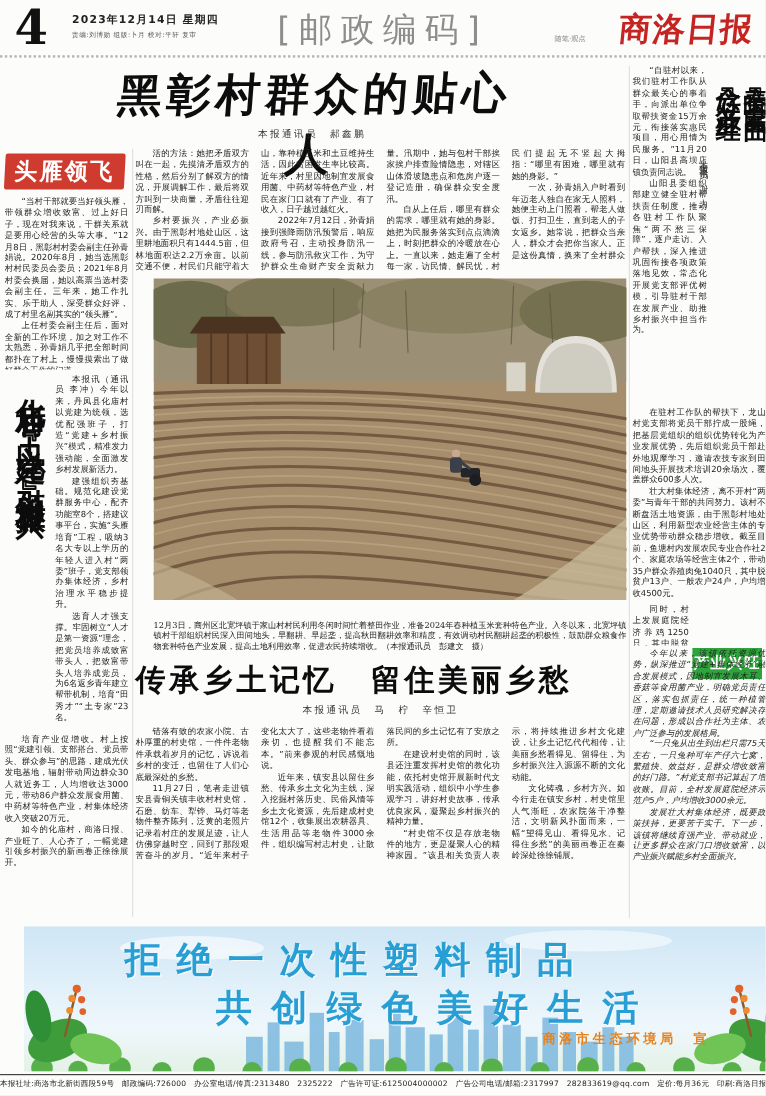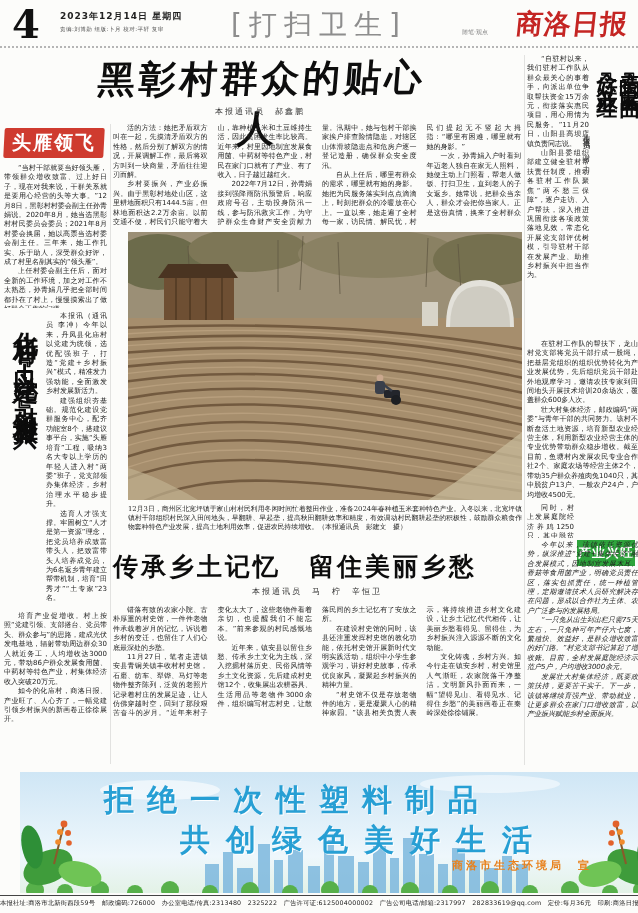--- a/index.html
+++ b/index.html
@@ -47,21 +47,21 @@
   .vh2{position:absolute;left:616px;top:56px;height:282px;writing-mode:vertical-rl;
         font-size:21px;font-weight:bold;letter-spacing:5px;color:#0c0c0c;}
   .rB1{position:absolute;left:527px;top:340px;width:111px;height:162px;}
   .rLbRow{position:absolute;left:527px;top:504px;width:47px;height:34px;}
   .flag-green{position:absolute;left:577px;top:505px;width:58px;height:26px;background:#2ea43c;
         color:#fff;display:flex;align-items:center;justify-content:center;font-size:13px;
         font-weight:bold;letter-spacing:1px;box-shadow:0 0 0 3px #fcfcfa;margin-top:35px;}
   .rB2{position:absolute;left:527px;top:541px;width:111px;height:224px;font-style:italic;}
   
   .photo{position:absolute;left:128px;top:232px;width:394px;height:268px;}
-  .caption{position:absolute;left:128px;top:505px;width:394px;font-family:"DejaVu Serif",serif;
+  .caption{position:absolute;left:128px;top:517px;width:394px;font-family:"DejaVu Serif",serif;
         font-size:6.8px;line-height:9px;text-align:justify;color:#222;}
   
   .bot-hl{position:absolute;left:113px;top:550px;width:408px;text-align:left;
         font-size:25px;font-weight:bold;letter-spacing:3px;color:#0c0c0c;}
   .bot-by{position:absolute;left:113px;top:586px;width:408px;text-align:center;
         font-size:8px;color:#333;letter-spacing:2px;}
   .bot-cols{position:absolute;left:113px;top:606px;width:408px;height:158px;}
   
   .banner{position:absolute;left:0;top:772px;width:638px;height:121px;
         background:linear-gradient(#cfe6f5,#eef7fc 70%,#e3f2e6);overflow:hidden;margin-left:20px;}
@@ -76,21 +76,21 @@
   .footer-text{margin-top:3px;text-align:center;font-size:6.3px;color:#222;letter-spacing:.2px;white-space:nowrap;}
 </style>
 </head>
 <body>
 
 <div class="page">
 
   <div class="hdr-pagenum">4</div>
   <div class="hdr-date">2023年12月14日 星期四</div>
   <div class="hdr-credits">责编:刘博勋  组版:卜月  校对:平轩  复审</div>
-  <div class="hdr-section">[打扫卫生]</div>
+  <div class="hdr-section">[邮政编码]</div>
   <div class="hdr-note">随笔·观点</div>
   <div class="hdr-masthead">商洛日报</div>
   <div class="hdr-rule"></div>
 
   <div class="vrule" style="left:110px;top:124px;height:640px;"></div>
   <div class="vrule" style="left:524px;top:55px;height:710px;"></div>
 
   <div class="lead-hl">黑彰村群众的贴心人</div>
   <div class="lead-by">本报通讯员　郝鑫鹏</div>
   <div class="lead-cols cols c4">
@@ -119,21 +119,21 @@
 
   <div class="rtop cols">
       <p>“自驻村以来，我们驻村工作队从群众最关心的事着手，向派出单位争取帮扶资金15万余元，衔接落实惠民项目，用心用情为民服务。”11月20日，山阳县高坝店镇负责同志说。</p>
       <p>山阳县委组织部建立健全驻村帮扶责任制度，推动各驻村工作队聚焦“两不愁三保障”，逐户走访、入户帮扶，深入推进巩固衔接各项政策落地见效，常态化开展党支部评优树模，引导驻村干部在发展产业、助推乡村振兴中担当作为。</p>
     </div>
   <div class="rby">本报通讯员　谢　力</div>
   <div class="vh1">念好『产业经』</div>
   <div class="vh2">奏响『富民曲』</div>
   <div class="rB1 cols">
       <p>在驻村工作队的帮扶下，龙山村党支部将党员干部拧成一股绳，把基层党组织的组织优势转化为产业发展优势，先后组织党员干部赴外地观摩学习，邀请农技专家到田间地头开展技术培训20余场次，覆盖群众600多人次。</p>
-      <p>壮大村集体经济，邮政编码“两委”与青年干部的共同努力。该村不断盘活土地资源，培育新型农业经营主体，利用新型农业经营主体的专业优势带动群众稳步增收。截至目前，鱼塘村内发展农民专业合作社2个、家庭农场等经营主体2个，带动35户群众养殖肉兔1040只，其中脱贫户13户、一般农户24户，户均增收4500元。</p>
+      <p>壮大村集体经济，离不开村“两委”与青年干部的共同努力。该村不断盘活土地资源，由于黑彰村地处山区，利用新型农业经营主体的专业优势带动群众稳步增收。截至目前，鱼塘村内发展农民专业合作社2个、家庭农场等经营主体2个，带动35户群众养殖肉兔1040只，其中脱贫户13户、一般农户24户，户均增收4500元。</p>
     </div>
   <div class="rLbRow cols">
       <p>同时，村上发展庭院经济养鸡1250只，其中脱贫户18户。</p>
     </div>
   <div class="flag-green">产业兴旺</div>
   <div class="rB2 cols">
       <p>今年以来，该镇依托资源优势，纵深推进“党建+集体经济”融合发展模式，因地制宜发展木耳、香菇等食用菌产业，明确党员责任区，落实包抓责任，统一种植管理，定期邀请技术人员研究解决存在问题，形成以合作社为主体、农户广泛参与的发展格局。</p>
       <p>“一只兔从出生到出栏只需75天左右，一只兔种可年产仔六七窝，繁殖快、效益好，是群众增收致富的好门路。”村党支部书记算起了增收账。目前，全村发展庭院经济示范户5户，户均增收3000余元。</p>
       <p>发展壮大村集体经济，既要政策扶持，更要苦干实干。下一步，该镇将继续育强产业、带动就业，让更多群众在家门口增收致富，以产业振兴赋能乡村全面振兴。</p>
     </div>

